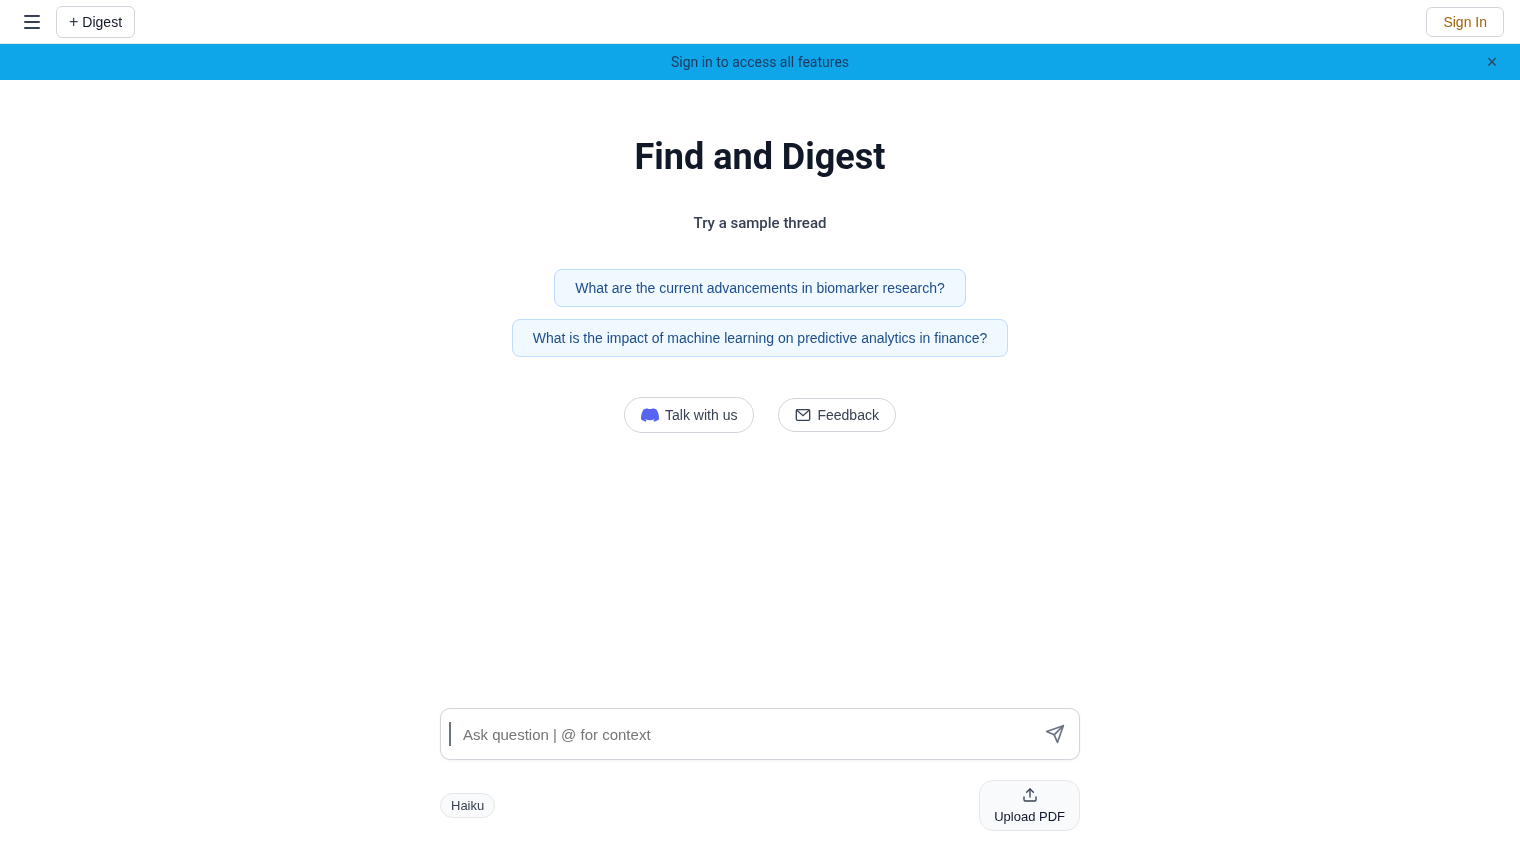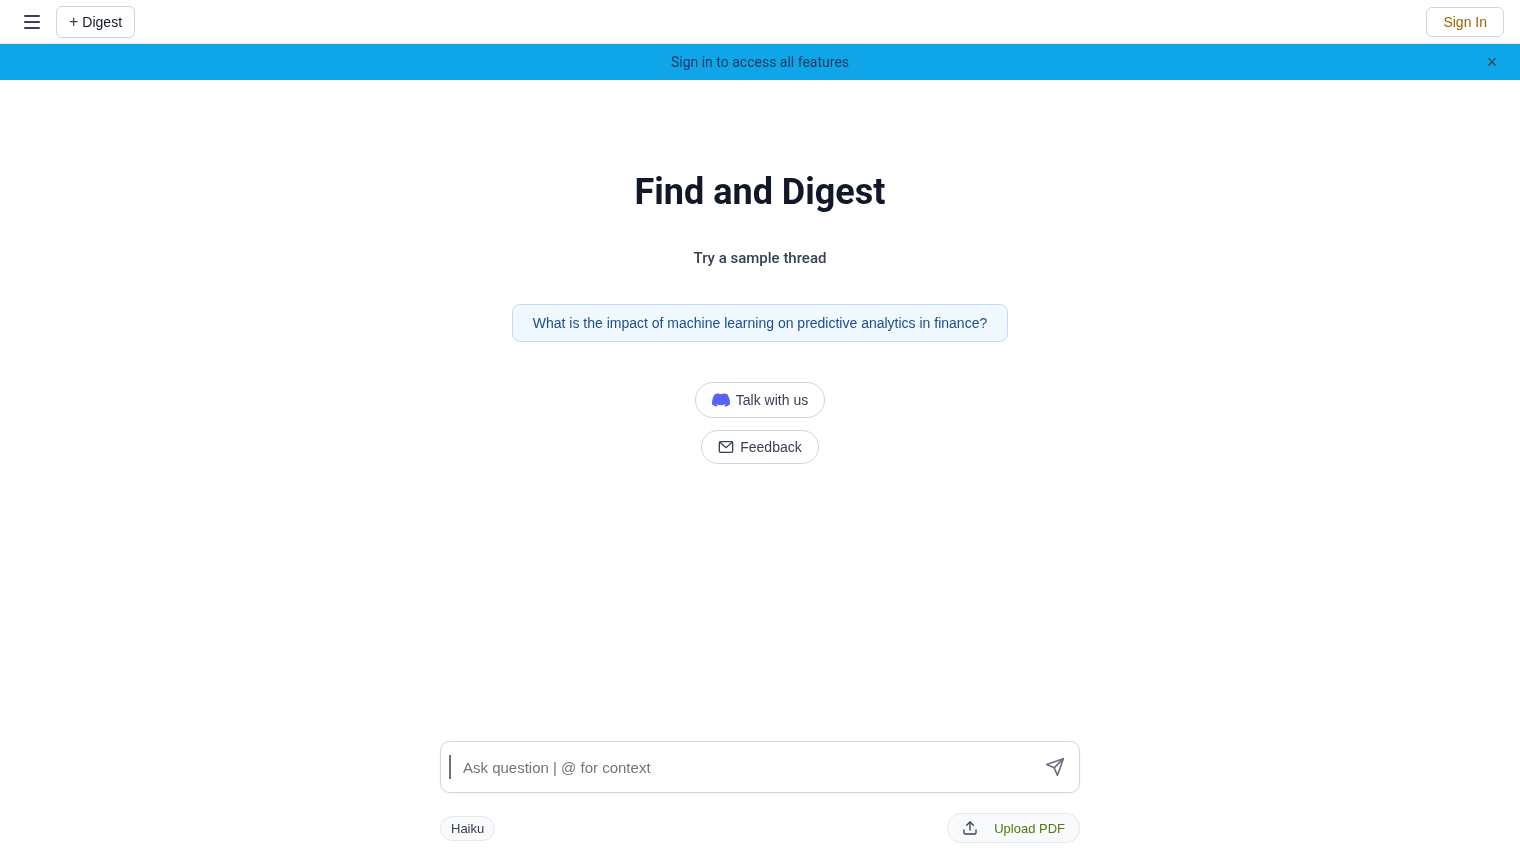--- a/index.html
+++ b/index.html
@@ -120,21 +120,21 @@
       justify-content: center;
       width: 24px;
       height: 24px;
     }
 
     
     .main {
       display: flex;
       flex-direction: column;
       align-items: center;
-      padding-top: 91px;
+      padding-top: 56px;
     }
 
     .hero-title {
       text-align: center;
       margin-bottom: 32px;
     }
 
     .hero-title-line1 {
       font-size: 36px;
       font-weight: 700;
@@ -174,22 +174,21 @@
       font-size: 14px;
       cursor: pointer;
       transition: background 0.15s;
       max-width: 600px;
       text-align: center;
     }
 
     .action-buttons {
       display: flex;
       align-items: center;
-      gap: 12px;
-      flex-direction: column;
+      gap: 24px;
     }
 
     .action-btn {
       display: flex;
       align-items: center;
       gap: 6px;
       padding: 8px 16px;
       border: 1px solid #d1d5db;
       border-radius: 20px;
       background: #ffffff;
@@ -210,21 +209,21 @@
     .envelope-icon {
       width: 16px;
       height: 16px;
       stroke: #374151;
       fill: none;
     }
 
     
     .bottom-bar {
       position: fixed;
-      bottom: 0;
+      bottom: 12px;
       left: 0;
       right: 0;
       background: #ffffff;
       padding: 12px 440px 12px 440px;
     }
 
     .input-container {
       border: 1.5px solid #d1d5db;
       border-radius: 10px;
       background: #ffffff;
@@ -279,28 +278,29 @@
       border-radius: 14px;
       background: #f9fafb;
       font-size: 13px;
       color: #374151;
       cursor: pointer;
     }
 
     .upload-pdf-btn {
       display: flex;
       align-items: center;
-      gap: 16px;
+      gap: 6px;
       padding: 6px 14px;
       border: 1px solid #e5e7eb;
       border-radius: 14px;
       background: #f9fafb;
       font-size: 13px;
-      color: #4d7c0f;
-      cursor: pointer;
+      color: #0f172a;
+      cursor: pointer;
+      flex-direction: column;
     }
 
     .upload-icon {
       width: 16px;
       height: 16px;
     }
   </style>
 </head>
 <body>
 
@@ -327,20 +327,21 @@
 </div>
 
 <main class="main">
   <div class="hero-title">
     <span class="hero-title-line1">Find and Digest</span>
   </div>
 
   <p class="sample-label">Try a sample thread</p>
 
   <div class="sample-threads">
+    <button class="sample-thread-btn">What are the current advancements in biomarker research?</button>
     <button class="sample-thread-btn">What is the impact of machine learning on predictive analytics in finance?</button>
   </div>
 
   <div class="action-buttons">
     <button class="action-btn">
       <svg class="discord-icon" viewBox="0 0 24 24" xmlns="http://www.w3.org/2000/svg">
         <path d="M20.317 4.37a19.791 19.791 0 0 0-4.885-1.515.074.074 0 0 0-.079.037c-.21.375-.444.864-.608 1.25a18.27 18.27 0 0 0-5.487 0 12.64 12.64 0 0 0-.617-1.25.077.077 0 0 0-.079-.037A19.736 19.736 0 0 0 3.677 4.37a.07.07 0 0 0-.032.027C.533 9.046-.32 13.58.099 18.057a.082.082 0 0 0 .031.057 19.9 19.9 0 0 0 5.993 3.03.078.078 0 0 0 .084-.028 14.09 14.09 0 0 0 1.226-1.994.076.076 0 0 0-.041-.106 13.107 13.107 0 0 1-1.872-.892.077.077 0 0 1-.008-.128 10.2 10.2 0 0 0 .372-.292.074.074 0 0 1 .077-.01c3.928 1.793 8.18 1.793 12.062 0a.074.074 0 0 1 .078.01c.12.098.246.198.373.292a.077.077 0 0 1-.006.127 12.299 12.299 0 0 1-1.873.892.077.077 0 0 0-.041.107c.36.698.772 1.362 1.225 1.993a.076.076 0 0 0 .084.028 19.839 19.839 0 0 0 6.002-3.03.077.077 0 0 0 .032-.054c.5-5.177-.838-9.674-3.549-13.66a.061.061 0 0 0-.031-.03z"></path>
       </svg>
       <span>Talk with us</span>
     </button>

